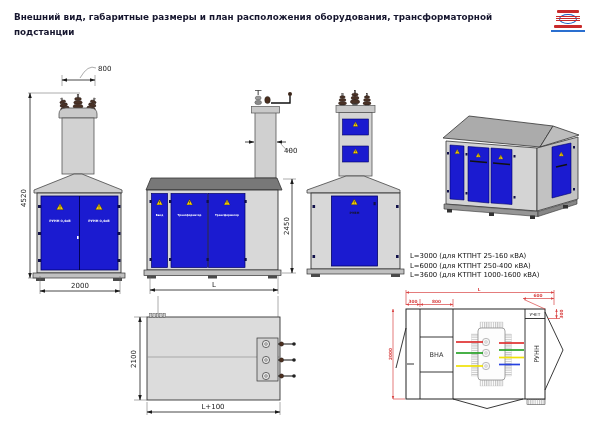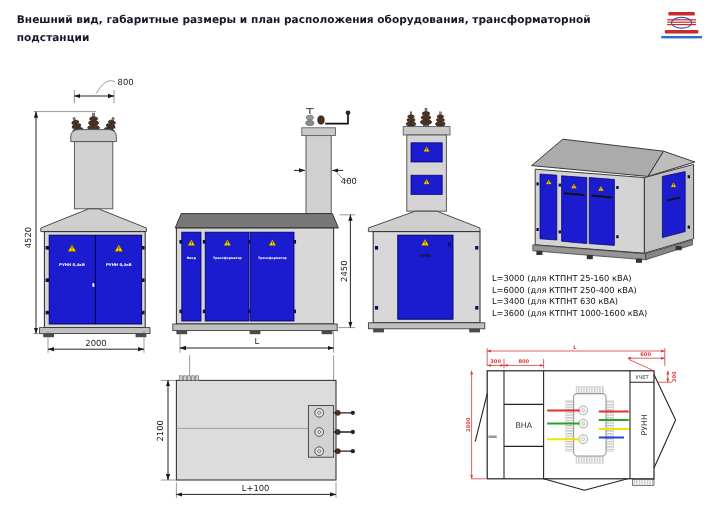--- a/index.html
+++ b/index.html
@@ -7,21 +7,21 @@
          font-family:"DejaVu Sans",sans-serif;}
   #title-block{position:absolute;left:14px;top:10px;width:520px;color:#16162e;
                font-size:8.8px;font-weight:bold;line-height:1.75;}
   #logo{position:absolute;right:12px;top:10px;width:40px;height:32px;}
   #logo .lg-r1{width:22px;height:3px;background:#c92a2a;margin:0 auto;border-radius:1px;}
   #logo .lg-oval{width:16px;height:8px;border:1.6px solid #1f5fbf;border-radius:50%;
                  margin:1px auto;position:relative;}
   #logo .lg-oval i{display:block;position:absolute;left:-4px;right:-4px;height:1px;background:#c92a2a;}
   #logo .lg-r2{width:28px;height:3px;background:#c92a2a;margin:1px auto 0;border-radius:1px;}
   #logo .lg-r3{width:34px;height:2px;background:#2a6fd0;margin:1.5px auto 0;}
-  #l-options{position:absolute;left:410px;top:228px;color:#101010;font-size:6.9px;line-height:9.6px;white-space:nowrap;}
+  #l-options{position:absolute;left:410px;top:252px;color:#101010;font-size:6.9px;line-height:9.6px;white-space:nowrap;}
   svg{position:absolute;left:0;top:0;}
   svg text{font-family:"DejaVu Sans",sans-serif;}
   .dim{font-size:7px;fill:#1a1a1a;}
   .door-txt{font-size:3.2px;fill:#ffffff;font-weight:bold;text-anchor:middle;}
   .door-txt2{font-size:2.6px;fill:#ffffff;font-weight:bold;text-anchor:middle;}
   .redt{font-size:4.3px;fill:#d94343;font-weight:bold;text-anchor:middle;}
   .cmp{font-size:6.5px;fill:#333333;text-anchor:middle;}
   .dl{stroke:#1a1a1a;stroke-width:.8;fill:none;}
   .ext{stroke:#666;stroke-width:.55;fill:none;}
   .rdl{stroke:#d94343;stroke-width:.7;fill:none;}
@@ -43,21 +43,20 @@
         <i style="top:3px"></i>
         <i style="top:5px"></i>
     </div>
     <div class="lg-r2"></div>
     <div class="lg-r3"></div>
   </div>
 
   <div id="l-options">
     <div>L=3000 (для КТПНТ 25-160 кВА)</div>
     <div>L=6000 (для КТПНТ 250-400 кВА)</div>
-    <div>L=3400 (для КТПНТ 630 кВА)</div>
     <div>L=3600 (для КТПНТ 1000-1600 кВА)</div>
   </div>
 
   <svg width="600" height="424" viewBox="0 0 600 424">
     <defs>
       <marker id="ab" viewBox="0 0 10 10" refX="9" refY="5" markerWidth="7" markerHeight="7" orient="auto-start-reverse">
         <path d="M0,1.8 L9.5,5 L0,8.2 z" fill="#1a1a1a"></path>
       </marker>
       <marker id="ar" viewBox="0 0 10 10" refX="9" refY="5" markerWidth="5" markerHeight="5" orient="auto-start-reverse">
         <path d="M0,1.5 L9.5,5 L0,8.5 z" fill="#d94343"></path>

